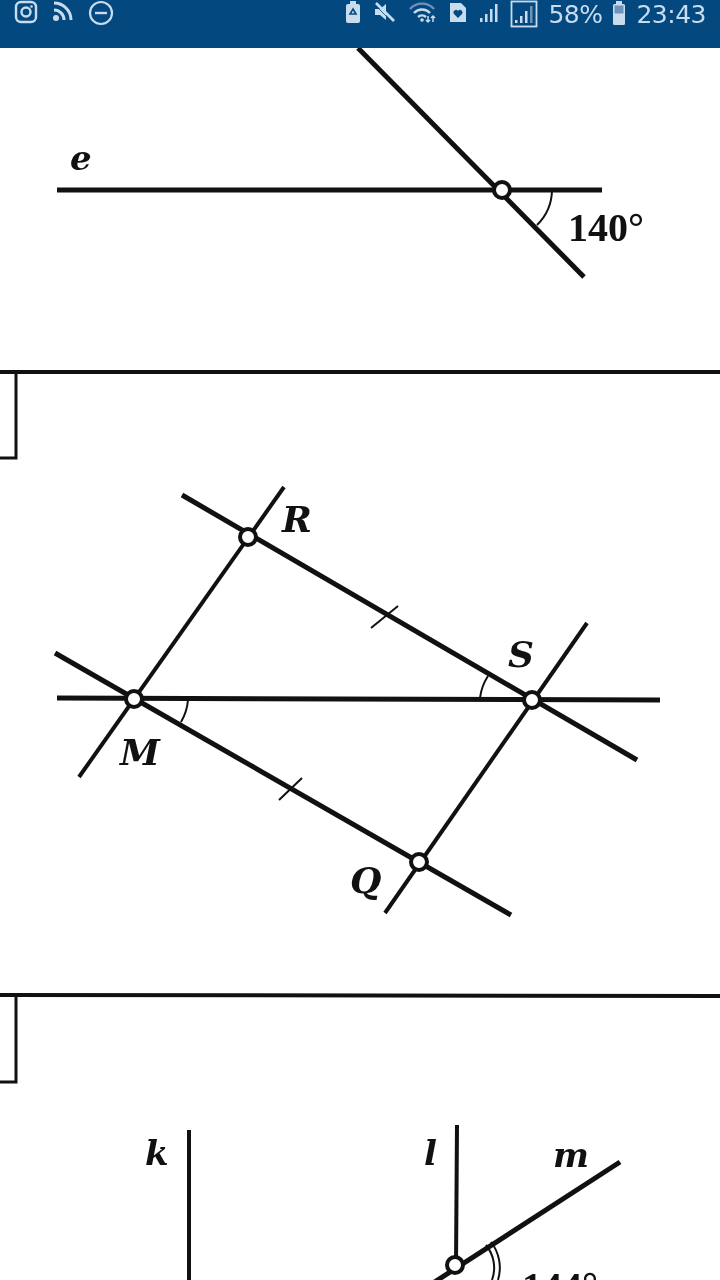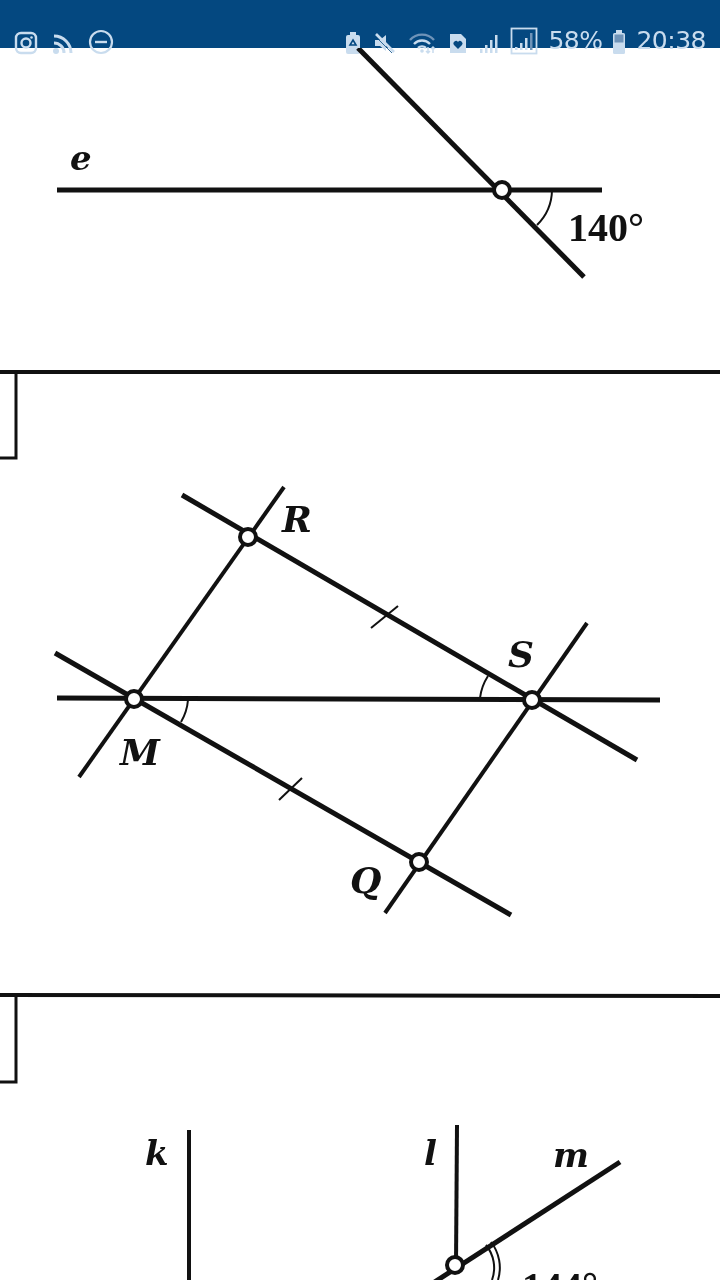--- a/index.html
+++ b/index.html
@@ -1,18 +1,18 @@
 <!DOCTYPE html>
 <html><head>
 <meta charset="utf-8">
 <style>
   html, body { margin:0; padding:0; }
   body { width:720px; height:1280px; overflow:hidden; background:#fff; position:relative; font-family:"Liberation Sans", sans-serif; }
   .statusbar { position:absolute; left:0; top:0; width:720px; height:48px; background:#044880; color:#c9dcee; }
-  .sb-left, .sb-right { position:absolute; top:7px; height:48px; display:flex; align-items:flex-end; }
+  .sb-left, .sb-right { position:absolute; top:0; height:48px; display:flex; align-items:flex-start; }
   .sb-left { left:14px; gap:14px; }
   .sb-right { right:14px; gap:10px; }
   .sb-icon { display:inline-flex; align-items:center; justify-content:center; }
   .sb-text { font-family:"DejaVu Sans", sans-serif; font-size:25px; color:#c9dcee; letter-spacing:-0.5px; }
   .canvas { position:absolute; left:0; top:48px; width:720px; height:1232px; }
   .fig-text { font-family:"DejaVu Serif", "Liberation Serif", serif; font-style:italic; font-weight:bold; fill:#111; }
   .deg-text { font-family:"Liberation Serif", "DejaVu Serif", serif; font-weight:bold; fill:#111; }
 </style>
 </head>
 <body>
@@ -89,21 +89,21 @@
         </svg>
     </span>
     <span class="sb-text">58%</span>
     <span class="sb-icon">
       <svg width="14" height="26" viewBox="0 0 14 26">
           <rect x="4" y="1" width="6" height="3" fill="#c9dcee"></rect>
           <rect x="1" y="4" width="12" height="21" rx="1.5" fill="#c9dcee"></rect>
           <rect x="2.5" y="5.5" width="9" height="8" fill="#6f93b8"></rect>
         </svg>
     </span>
-    <span class="sb-text">20:38</span>
+    <span class="sb-text">23:43</span>
   </div>
 </div>
 
 <div class="canvas">
   <svg width="720" height="1232" viewBox="0 48 720 1232">
 
     <g>
       <line x1="57" y1="190" x2="602" y2="190" stroke="#111" stroke-width="5"></line>
       <line x1="358" y1="48" x2="584" y2="277" stroke="#111" stroke-width="5"></line>
       <path d="M 552 190 A 50 50 0 0 1 537 225" fill="none" stroke="#111" stroke-width="2"></path>

